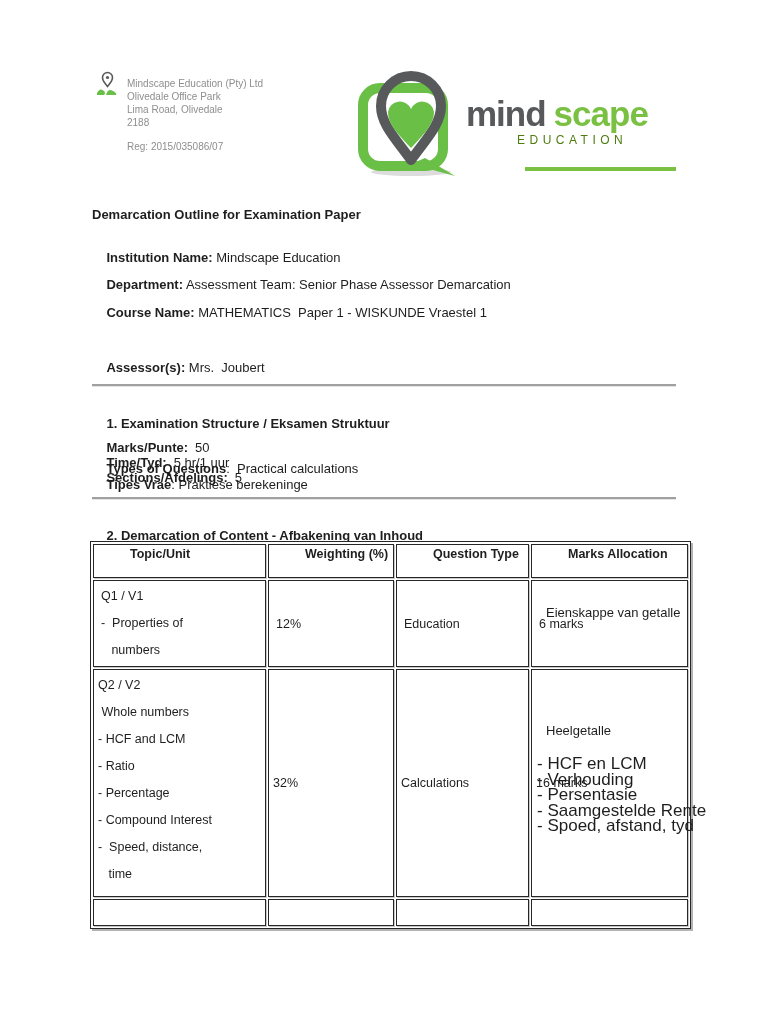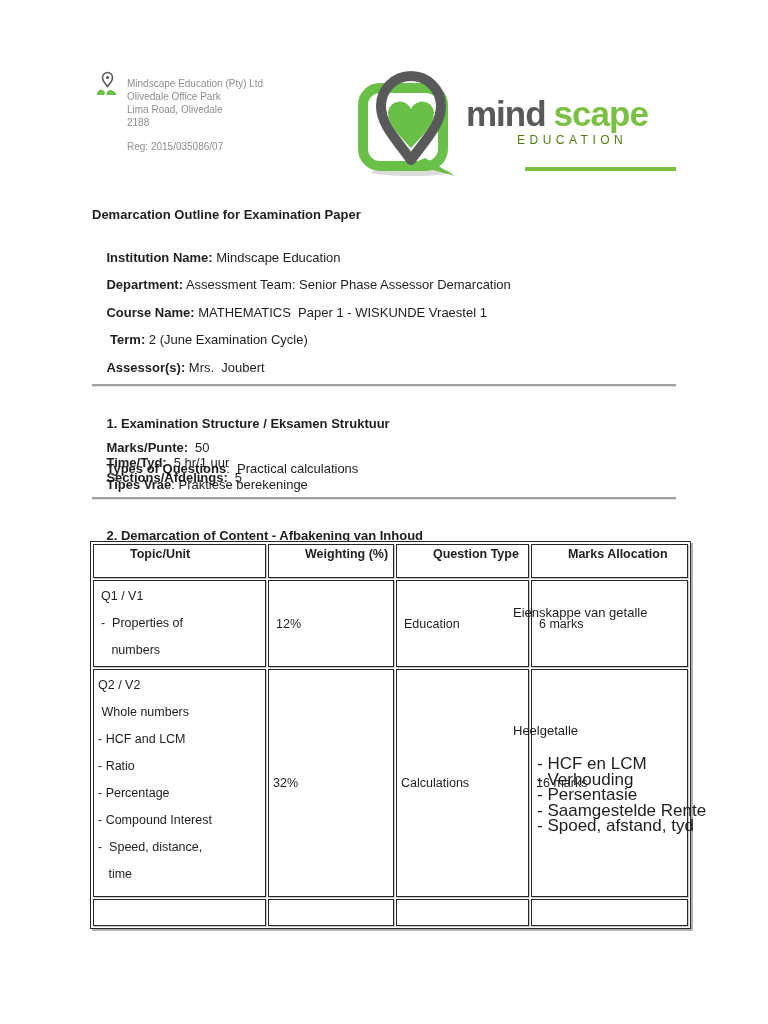--- a/index.html
+++ b/index.html
@@ -39,21 +39,21 @@
     font-size:12.5px;padding:2px 4px;background:#ffffff;text-align:left;
   }
   table.demarc th{font-weight:bold;vertical-align:top;height:28px;padding-left:36px;}
   td.topic{vertical-align:top;line-height:27px;white-space:pre;padding-left:4px;}
   td.mid{vertical-align:middle;padding-left:5px;}
   .c-topic{width:131px;} .c-weight{width:84px;} .c-qtype{width:91px;} .c-marks{width:115px;}
   tr.r1 td{height:76px;padding-left:7px;}
   tr.r2 td{height:222px;}
   tr.r3 td{height:21px;}
   
-  .annot{left:513px;font-size:13px;color:#1e1e1e;}
+  .annot{left:546px;font-size:13px;color:#1e1e1e;}
   .annot-list{left:537px;font-size:17px;line-height:15.6px;white-space:pre-wrap;}
 </style>
 </head>
 <body>
 
 <div id="page">
 
   <svg class="abs addr-icon" viewBox="0 0 27 27">
     <path d="M13.5,1.5 a5,5 0 0 1 5,5 c0,3.4 -2.6,6 -5,9 c-2.4,-3 -5,-5.6 -5,-9 a5,5 0 0 1 5,-5 z" fill="none" stroke="#58595b" stroke-width="1.6"></path>
     <circle cx="13.5" cy="6.5" r="1.6" fill="#58595b"></circle>
@@ -80,23 +80,20 @@
   <div class="abs doc-line b" style="top:207px">Demarcation Outline for Examination Paper</div>
 
   <div class="abs doc-line" style="top:235px">
     <span class="b">Institution Name:</span><span> Mindscape Education</span>
   </div>
   <div class="abs doc-line" style="top:262px">
     <span class="b">Department:</span><span> Assessment Team: Senior Phase Assessor Demarcation</span>
   </div>
   <div class="abs doc-line" style="top:290px">
     <span class="b">Course Name:</span><span> MATHEMATICS  Paper 1 - WISKUNDE Vraestel 1</span>
-  </div>
-  <div class="abs doc-line" style="top:317px">
-    <span class="b"> Term:</span><span> 2 (June Examination Cycle)</span>
   </div>
   <div class="abs doc-line" style="top:345px">
     <span class="b">Assessor(s):</span><span> Mrs.  Joubert</span>
   </div>
 
   <div class="abs rule" style="top:384px"></div>
 
   <div class="abs doc-line" style="top:401px">
     <span class="b">1. Examination Structure / </span><span class="b">Eksamen Struktuur</span>
   </div>

